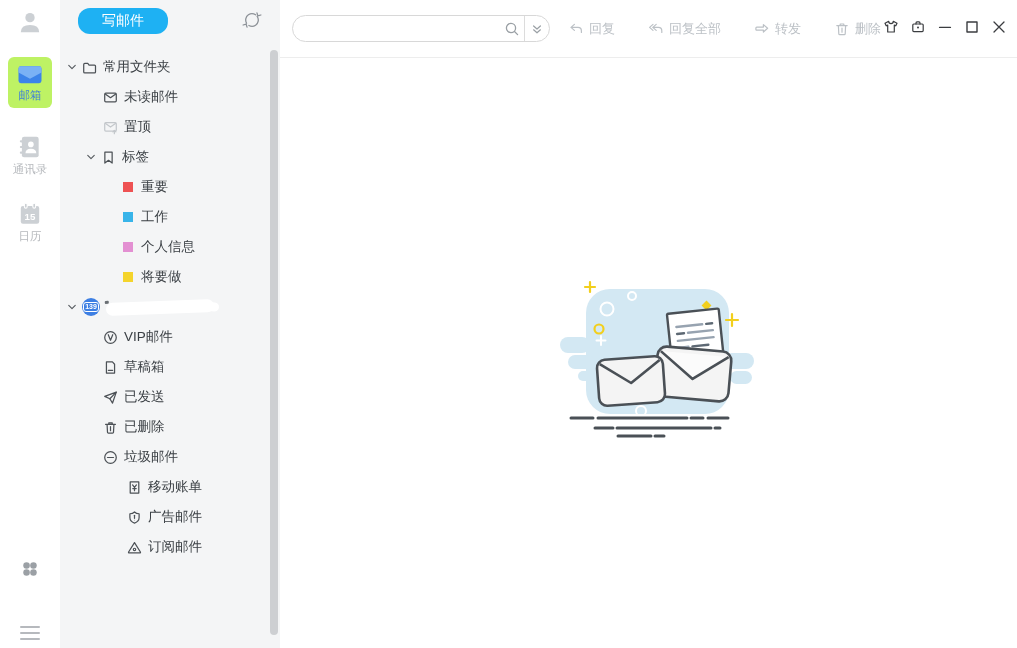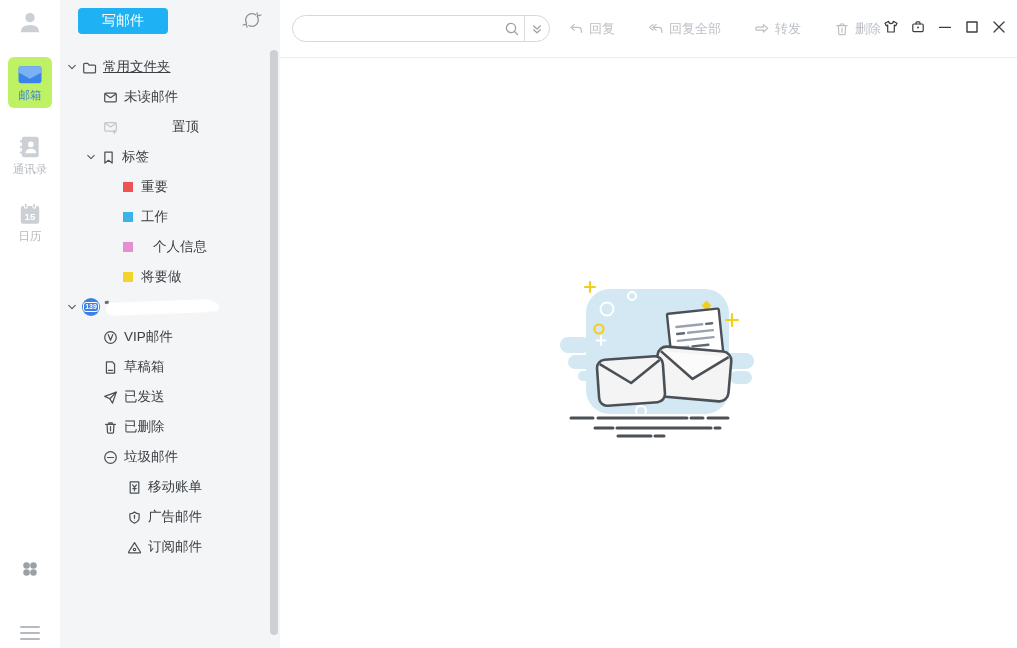--- a/index.html
+++ b/index.html
@@ -16,21 +16,21 @@
   .rail-item.contacts { margin-top:26px; }
   .rail-item.calendar { margin-top:24px; }
   .rail-bottom { margin-top:auto; display:flex; flex-direction:column; align-items:center; padding-bottom:8px; }
   .apps-btn { display:flex; cursor:pointer; }
   .menu-btn { margin-top:47px; display:flex; flex-direction:column; gap:4px; cursor:pointer; }
   .menu-btn i { display:block; width:20px; height:2px; background:#b6b9bd; border-radius:1px; }
 
   
   .sidebar { width:220px; background:#f4f5f6; flex-shrink:0; position:relative; }
   .compose-row { padding:8px 0 0 18px; height:34px; }
-  .compose-btn { width:90px; height:26px; background:#1eb1f3; color:#fff; border:none; border-radius:4px; font-size:14px; font-family:inherit; cursor:pointer; }
+  .compose-btn { width:90px; height:26px; background:#1eb1f3; color:#fff; border:none; border-radius:12px; font-size:14px; font-family:inherit; cursor:pointer; }
   .refresh-btn { position:absolute; top:8px; right:16px; width:24px; height:24px; display:flex; cursor:pointer; }
   .tree { margin-top:18px; }
   .trow { display:flex; align-items:center; height:30px; font-size:13.5px; cursor:pointer; }
   .trow.selected { background:#c5e7f9; }
   .chev { width:12px; height:12px; margin-right:4px; color:#55595e; display:flex; flex-shrink:0; }
   .ticon { width:15px; height:15px; margin-right:6px; color:#4c5156; display:flex; flex-shrink:0; }
   .ticon.muted { color:#c3c7cb; }
   .tagsq { width:10px; height:10px; margin-right:8px; flex-shrink:0; }
   .tlabel { white-space:nowrap; }
   .badge139 { width:18px; height:18px; border-radius:50%; background:#3d7fe3; color:#fff; display:flex; align-items:center; justify-content:center; margin-right:6px; flex-shrink:0; }
@@ -130,21 +130,21 @@
     <button class="compose-btn">写邮件</button>
   </div>
   <span class="refresh-btn">
     <svg width="24" height="24" viewBox="0 0 24 24" fill="none" stroke="#8d9298" stroke-width="1.3" stroke-linecap="round">
       <circle cx="12" cy="12" r="6.3" stroke-dasharray="16.5 3.3" transform="rotate(-35 12 12)"></circle>
       <path d="M15.1 3.9 l1.6 2.7 2.7-1.6" transform="rotate(14 12 12)"></path>
       <path d="M8.9 20.1 l-1.6-2.7 -2.7 1.6" transform="rotate(14 12 12)"></path>
     </svg>
   </span>
   <div class="tree" id="tree">
-      <div class="trow" style="padding-left: 6px; text-decoration: underline;">
+      <div class="trow" style="padding-left: 6px;">
         <span class="chev">
           <svg width="12" height="12" viewBox="0 0 14 14" fill="none" stroke="currentColor" stroke-linecap="round" stroke-linejoin="round" stroke-width="1.3">
             <path d="M3.2 5 L7 8.8 10.8 5"></path>
           </svg>
         </span>
         <span class="ticon">
           <svg width="15" height="15" viewBox="0 0 14 14" fill="none" stroke="currentColor" stroke-linecap="round" stroke-linejoin="round" stroke-width="1.15">
             <path d="M1.6 4.2 q0-1 1-1 h2.8 l1.2 1.5 h5 q1 0 1 1 v5.4 q0 1-1 1 H2.6 q-1 0-1-1 z"></path>
           </svg>
         </span>
@@ -152,21 +152,21 @@
       </div>
       <div class="trow" style="padding-left: 43px;">
         <span class="ticon">
           <svg width="15" height="15" viewBox="0 0 14 14" fill="none" stroke="currentColor" stroke-linecap="round" stroke-linejoin="round" stroke-width="1.15">
             <rect x="1.6" y="3" width="10.8" height="8" rx="1"></rect>
             <path d="M2.4 3.9 L7 7.2 11.6 3.9"></path>
           </svg>
         </span>
         <span class="tlabel">未读邮件</span>
       </div>
-      <div class="trow" style="padding-left: 43px; gap: 48px;">
+      <div class="trow" style="padding-left: 43px;">
         <span class="ticon muted">
           <svg width="15" height="15" viewBox="0 0 14 14" fill="none" stroke="currentColor" stroke-linecap="round" stroke-linejoin="round" stroke-width="1.15">
             <rect x="1.6" y="2.4" width="10.8" height="8" rx="1"></rect>
             <path d="M2.4 3.3 L7 6.6 11.6 3.3"></path>
             <path d="M10.6 12.8 V9.8 M9.2 11.1 l1.4-1.4 1.4 1.4"></path>
           </svg>
         </span>
         <span class="tlabel">置顶</span>
       </div>
       <div class="trow" style="padding-left: 25px;">
@@ -183,21 +183,21 @@
         <span class="tlabel">标签</span>
       </div>
       <div class="trow" style="padding-left: 63px; text-align: right;">
         <span class="tagsq" style="background: rgb(238, 82, 83);"></span>
         <span class="tlabel">重要</span>
       </div>
       <div class="trow" style="padding-left: 63px;">
         <span class="tagsq" style="background: rgb(56, 180, 233);"></span>
         <span class="tlabel">工作</span>
       </div>
-      <div class="trow" style="padding-left: 63px; gap: 12px;">
+      <div class="trow" style="padding-left: 63px;">
         <span class="tagsq" style="background: rgb(227, 144, 210);"></span>
         <span class="tlabel">个人信息</span>
       </div>
       <div class="trow" style="padding-left: 63px;">
         <span class="tagsq" style="background: rgb(244, 212, 44);"></span>
         <span class="tlabel">将要做</span>
       </div>
       <div class="trow" style="padding-left: 6px;">
         <span class="chev">
           <svg width="12" height="12" viewBox="0 0 14 14" fill="none" stroke="currentColor" stroke-linecap="round" stroke-linejoin="round" stroke-width="1.3">

